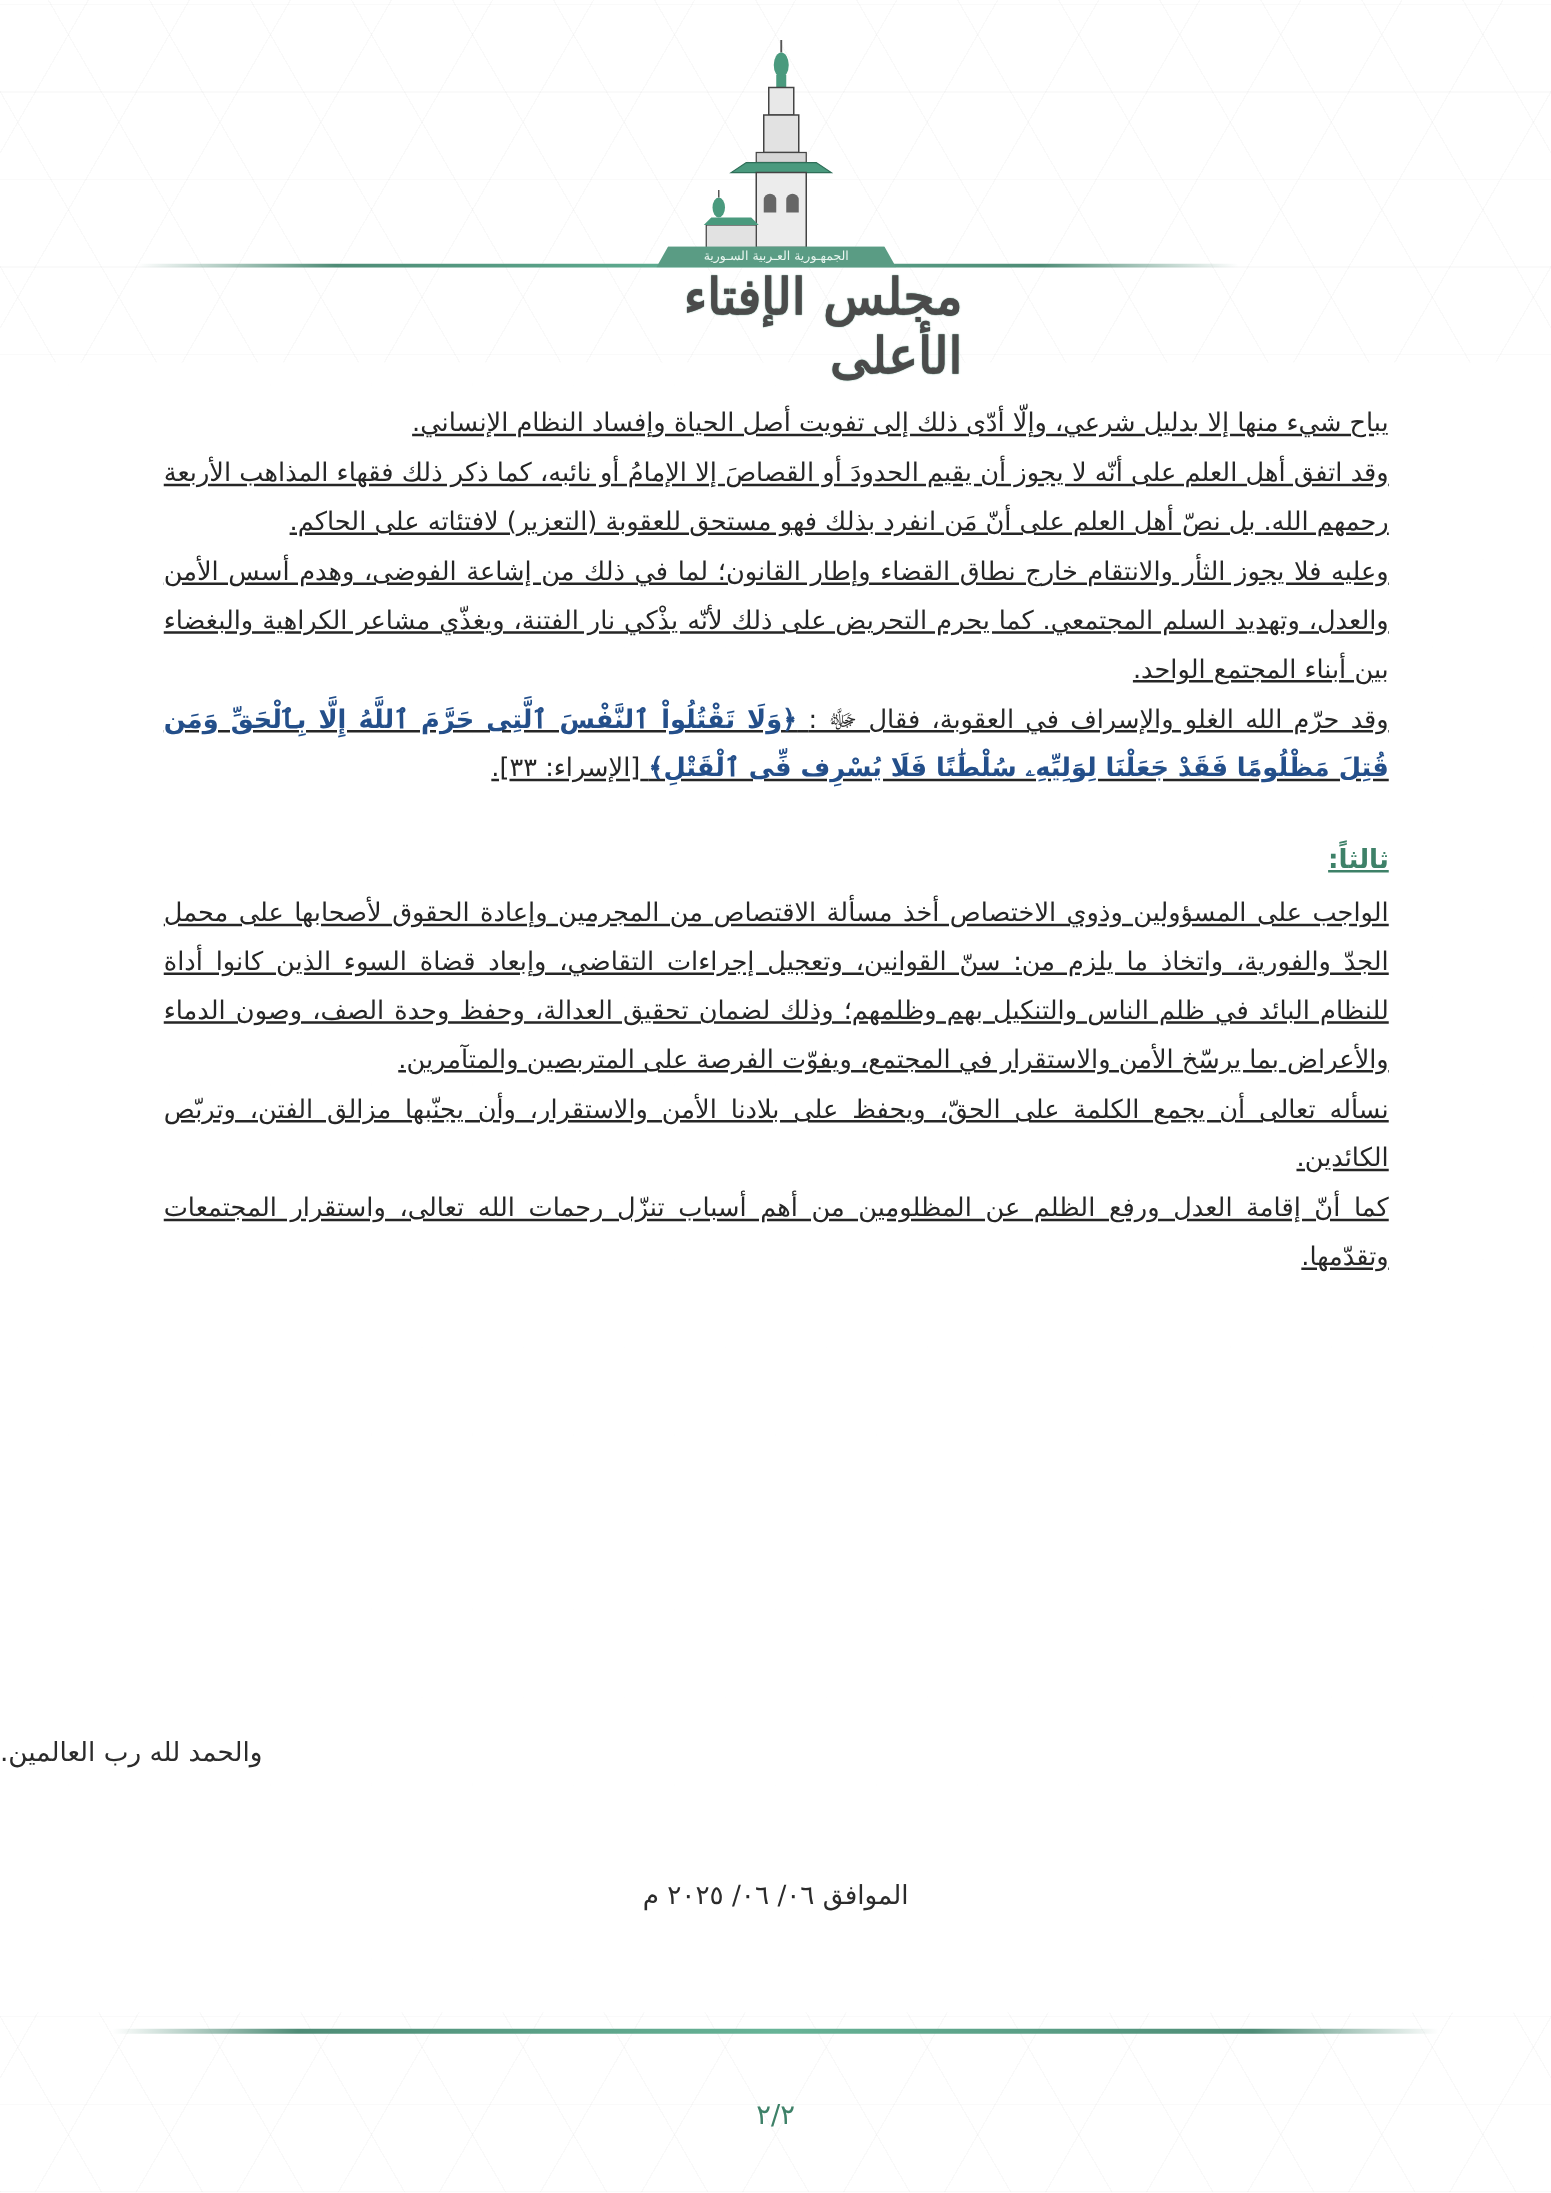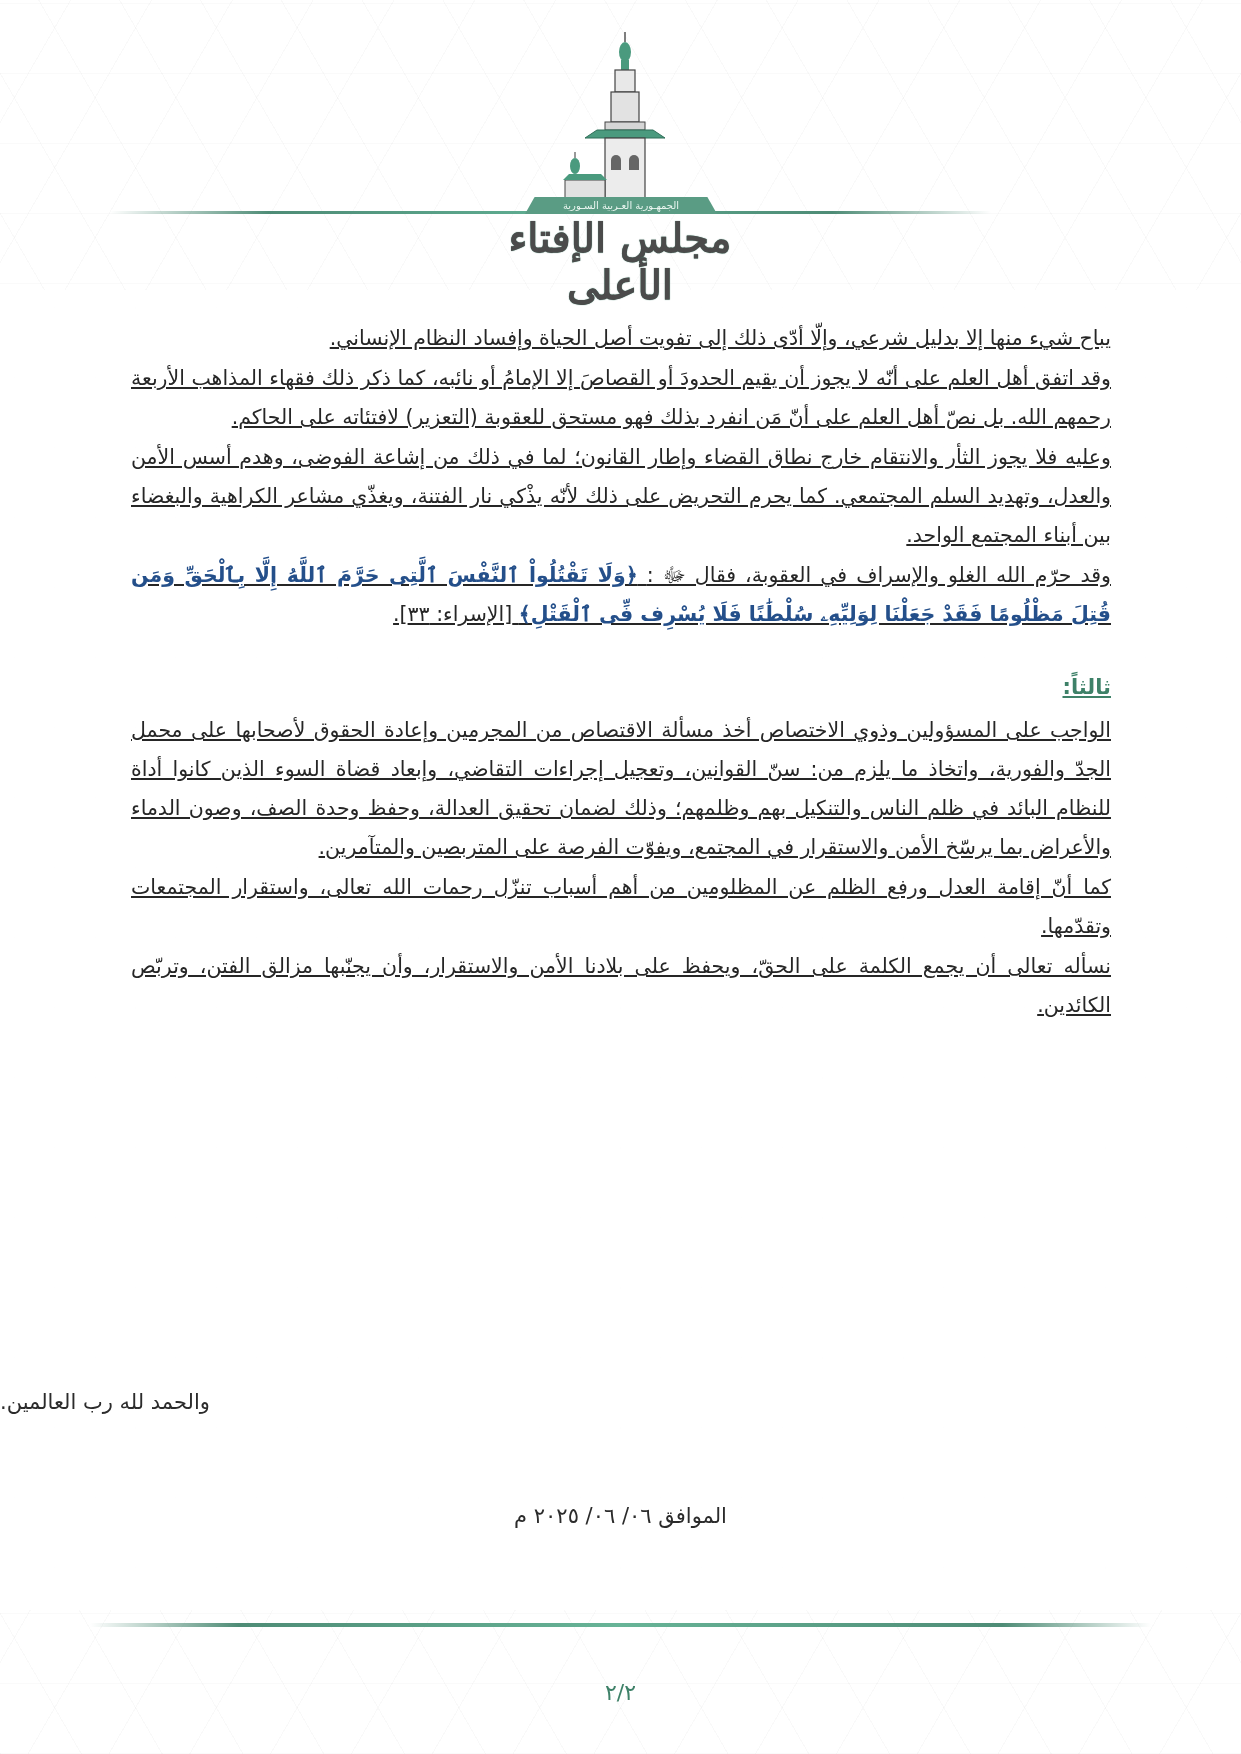--- a/index.html
+++ b/index.html
@@ -29,21 +29,21 @@
     .ribbon {
       position: absolute; top: 197px; left: 525px; width: 192px; height: 17px;
       background: #5a9c84;
       clip-path: polygon(5% 0, 95% 0, 100% 100%, 0 100%);
       color: #eaf6f0; font-size: 10px; text-align: center; line-height: 17px;
       direction: rtl;
     }
     .minaret { position: absolute; left: 555px; top: 30px; width: 140px; height: 170px; }
     .council-title {
       position: absolute; top: 214px; left: 470px; width: 300px; height: 62px;
-      text-align: center; direction: rtl;
+      direction: rtl;
       font-family: "DejaVu Serif", serif; font-size: 40px; font-weight: bold;
       color: #4b4b4b; letter-spacing: -1px;
       text-shadow: 0 0 1px #3f7f6a;
     }
 
     
     .content {
       position: absolute; left: 130px; width: 982px; top: 318px;
       direction: rtl; text-align: justify;
       font-family: "DejaVu Sans", sans-serif; font-size: 20.5px; line-height: 39px;
@@ -104,22 +104,22 @@
   <p>يباح شيء منها إلا بدليل شرعي، وإلّا أدّى ذلك إلى تفويت أصل الحياة وإفساد النظام الإنساني.</p>
   <p>وقد اتفق أهل العلم على أنّه لا يجوز أن يقيم الحدودَ أو القصاصَ إلا الإمامُ أو نائبه، كما ذكر ذلك فقهاء المذاهب الأربعة رحمهم الله. بل نصّ أهل العلم على أنّ مَن انفرد بذلك فهو مستحق للعقوبة (التعزير) لافتئاته على الحاكم.</p>
   <p>وعليه فلا يجوز الثأر والانتقام خارج نطاق القضاء وإطار القانون؛ لما في ذلك من إشاعة الفوضى، وهدم أسس الأمن والعدل، وتهديد السلم المجتمعي. كما يحرم التحريض على ذلك لأنّه يذْكي نار الفتنة، ويغذّي مشاعر الكراهية والبغضاء بين أبناء المجتمع الواحد.</p>
   <p>
     <span>وقد حرّم الله الغلو والإسراف في العقوبة، فقال ﷻ :</span>
     <span class="verse">﴿وَلَا تَقْتُلُواْ ٱلنَّفْسَ ٱلَّتِى حَرَّمَ ٱللَّهُ إِلَّا بِٱلْحَقِّ وَمَن قُتِلَ مَظْلُومًا فَقَدْ جَعَلْنَا لِوَلِيِّهِۦ سُلْطَٰنًا فَلَا يُسْرِف فِّى ٱلْقَتْلِ﴾</span>
     <span>[الإسراء: ٣٣].</span>
   </p>
   <p class="heading">ثالثاً:</p>
   <p>الواجب على المسؤولين وذوي الاختصاص أخذ مسألة الاقتصاص من المجرمين وإعادة الحقوق لأصحابها على محمل الجدّ والفورية، واتخاذ ما يلزم من: سنّ القوانين، وتعجيل إجراءات التقاضي، وإبعاد قضاة السوء الذين كانوا أداة للنظام البائد في ظلم الناس والتنكيل بهم وظلمهم؛ وذلك لضمان تحقيق العدالة، وحفظ وحدة الصف، وصون الدماء والأعراض بما يرسّخ الأمن والاستقرار في المجتمع، ويفوّت الفرصة على المتربصين والمتآمرين.</p>
+  <p>نسأله تعالى أن يجمع الكلمة على الحقّ، ويحفظ على بلادنا الأمن والاستقرار، وأن يجنّبها مزالق الفتن، وتربّص الكائدين.</p>
   <p>كما أنّ إقامة العدل ورفع الظلم عن المظلومين من أهم أسباب تنزّل رحمات الله تعالى، واستقرار المجتمعات وتقدّمها.</p>
-  <p>نسأله تعالى أن يجمع الكلمة على الحقّ، ويحفظ على بلادنا الأمن والاستقرار، وأن يجنّبها مزالق الفتن، وتربّص الكائدين.</p>
 </main>
 
 <div class="closing">والحمد لله رب العالمين.</div>
 
 <div class="date-block">
   <div>الموافق ٠٦/ ٠٦/ ٢٠٢٥ م</div>
 </div>
 
 <div class="rule-bottom"></div>
 <div class="page-number">٢/٢</div>

